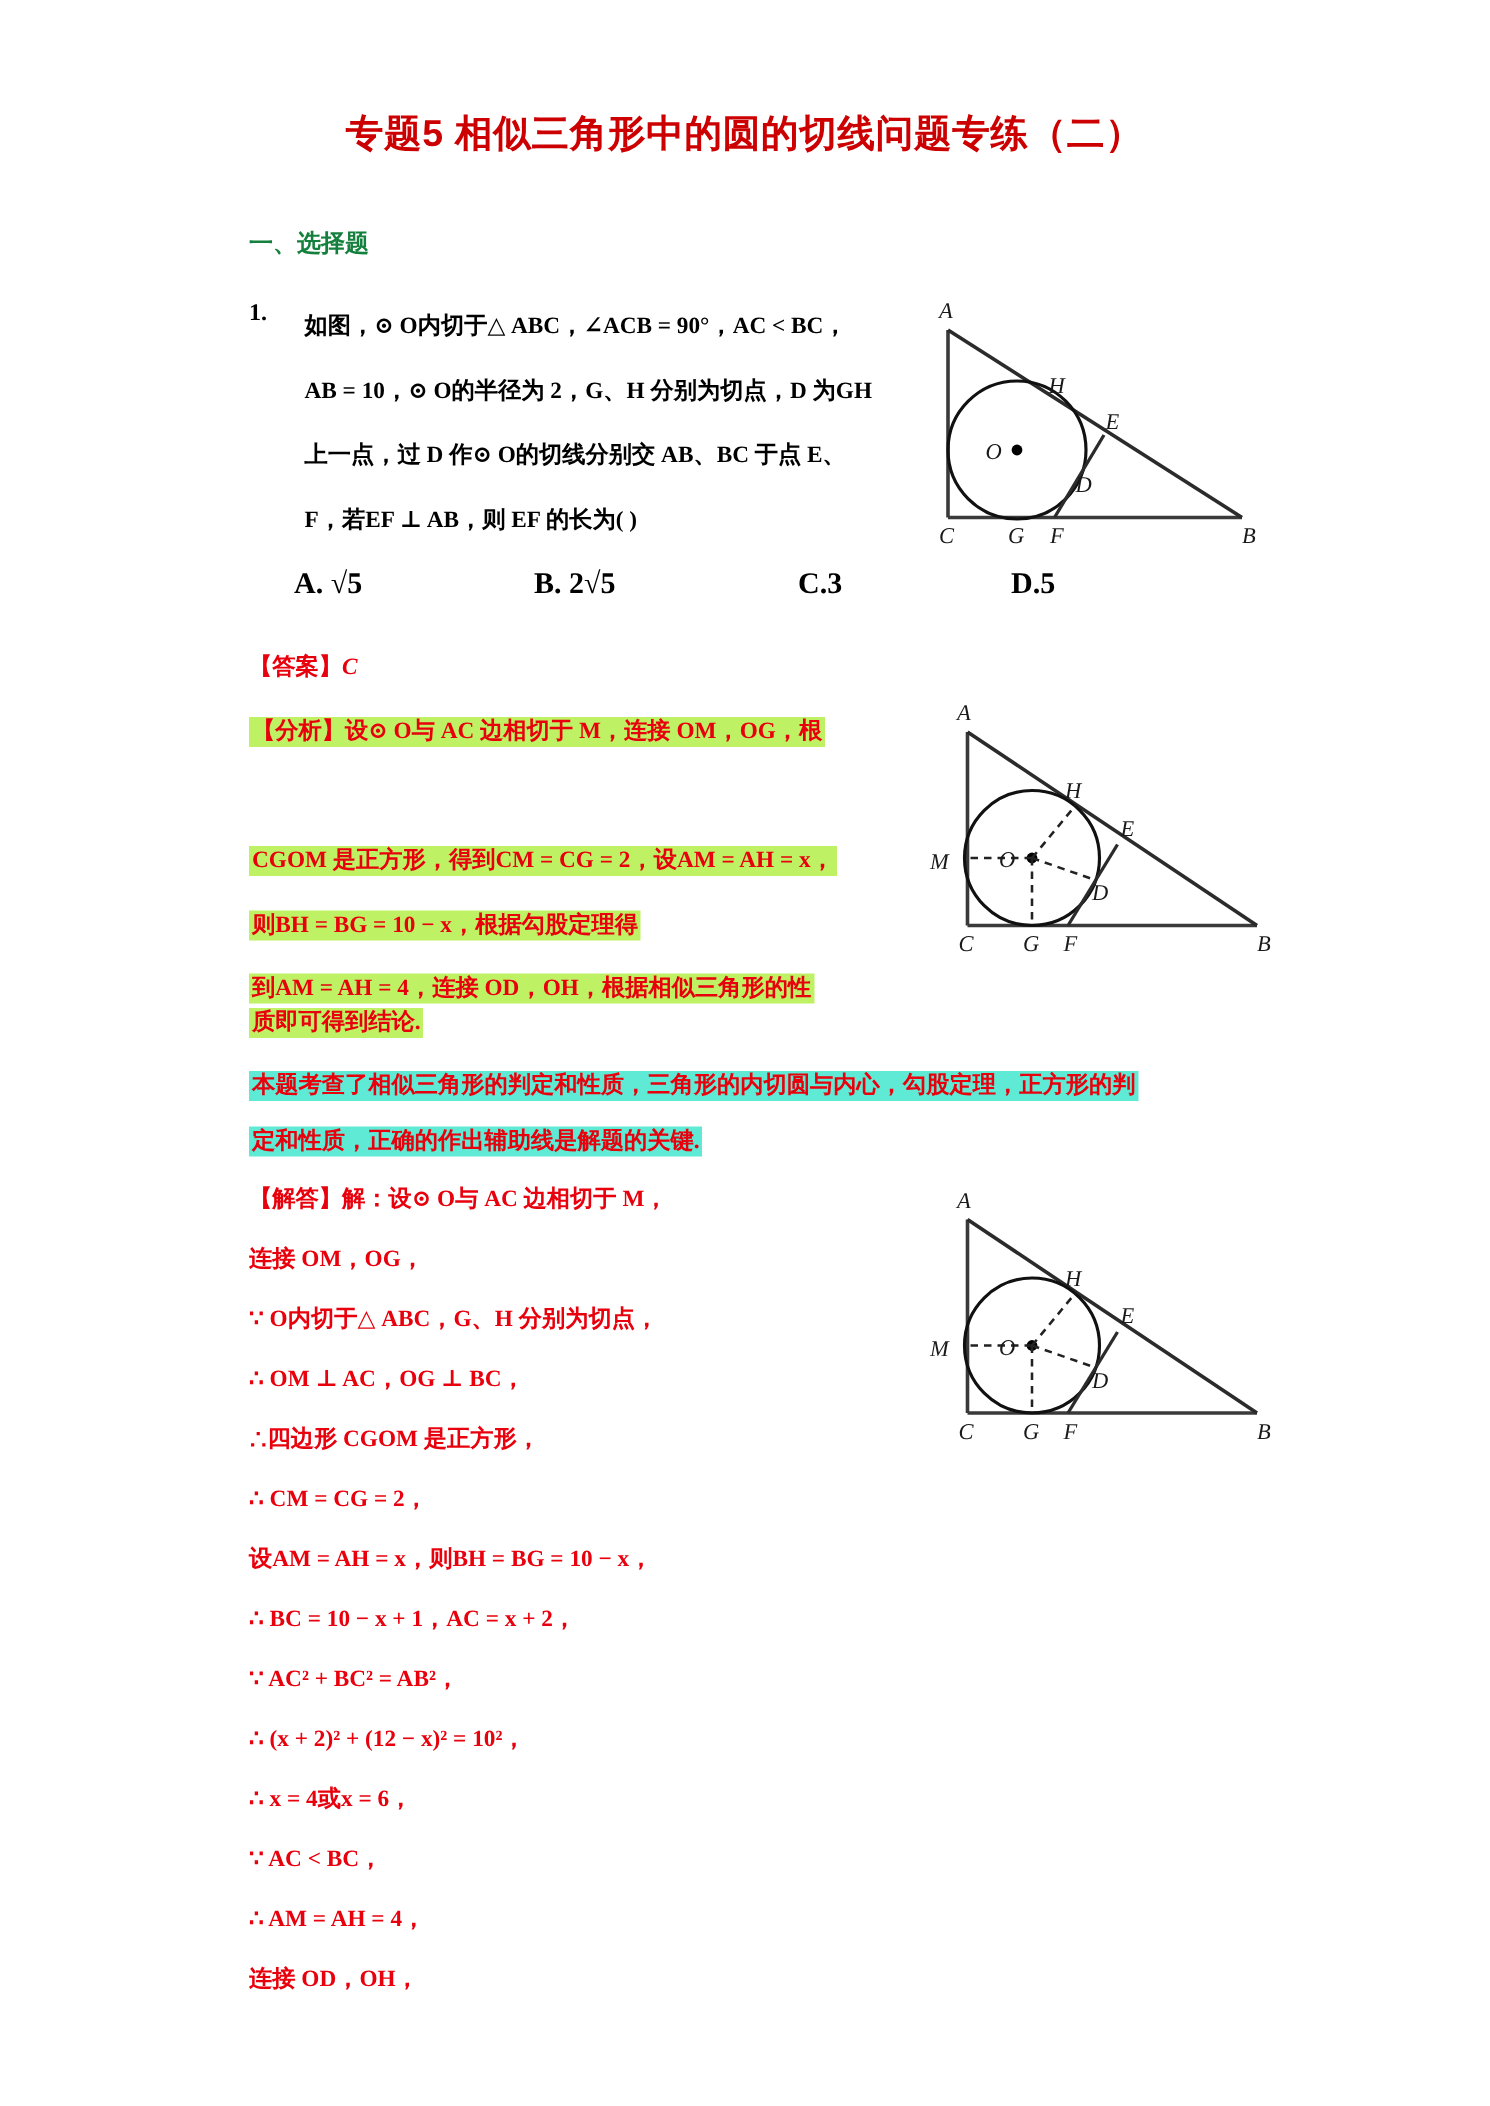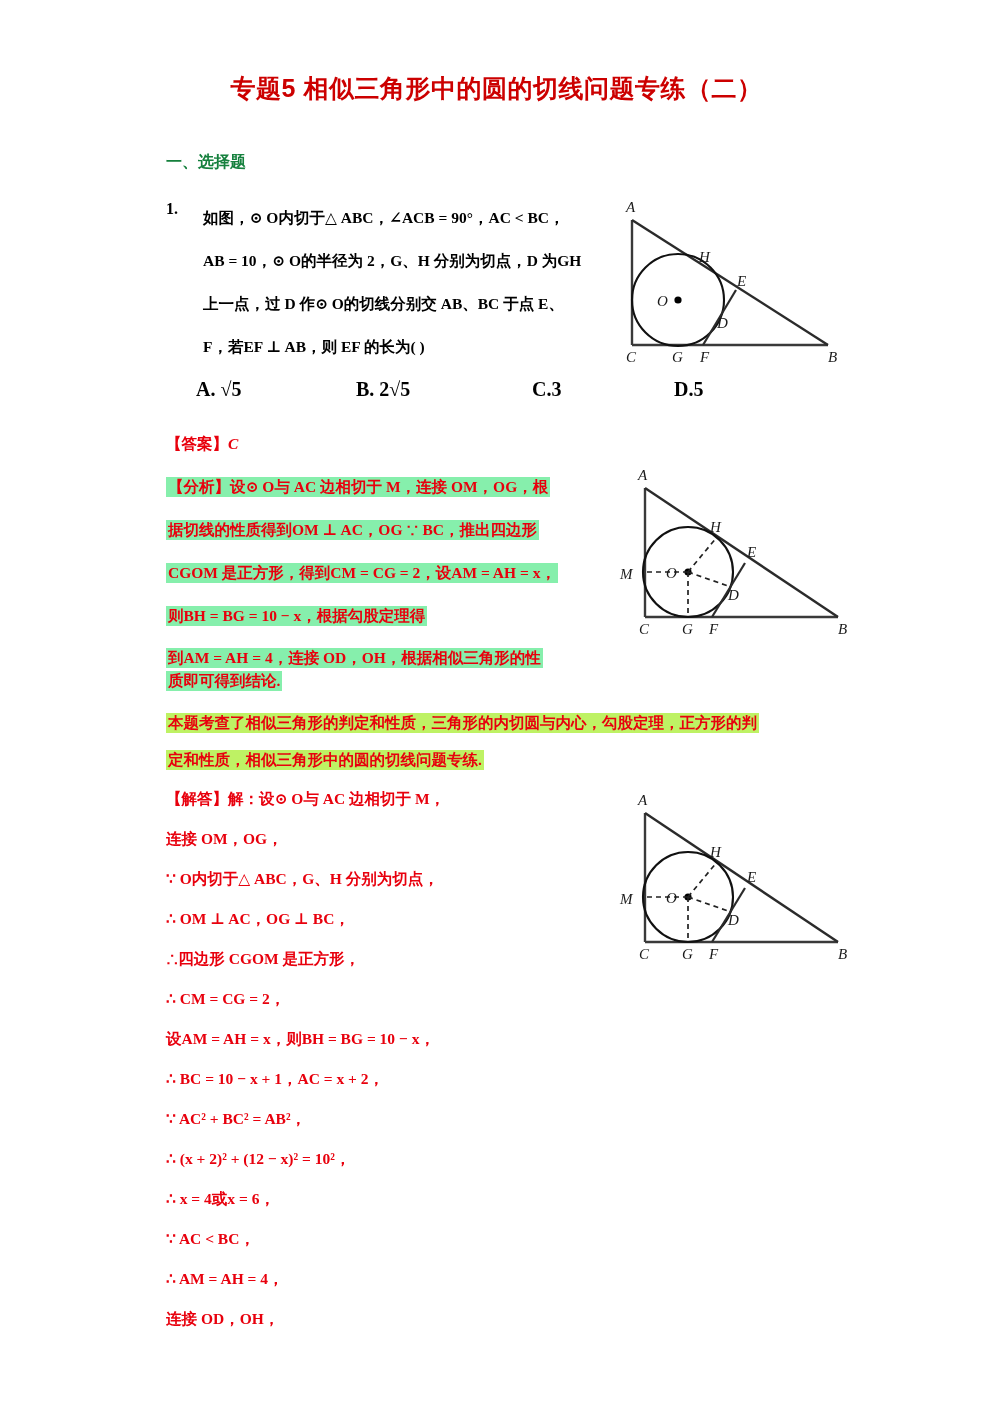--- a/index.html
+++ b/index.html
@@ -93,22 +93,22 @@
   
   .ans-line {
     position: absolute;
     left: 166px;
     color: #e8000d;
     font-weight: bold;
     font-size: 15.5px;
     white-space: nowrap;
     font-family: "Liberation Serif", "DejaVu Serif", serif;
   }
-  .hl-cyan { background: #86efac; text-align: center; }
-  .hl-yellow { background: #bef264; }
+  .hl-cyan { background: #bef264; text-align: center; }
+  .hl-yellow { background: #5eead4; }
   .pad { padding: 1px 2px 2px 2px; }
 
   
   .figure {
     position: absolute;
   }
   .fig-label {
     font-style: italic;
     font-family: "Liberation Serif", "DejaVu Serif", serif;
     font-size: 15px;
@@ -135,28 +135,27 @@
   <div class="options">
     <div class="opt opt-a"><span>A.</span> <span>√5</span></div>
     <div class="opt opt-b"><span>B.</span> <span>2√5</span></div>
     <div class="opt opt-c"><span>C.</span><span>3</span></div>
     <div class="opt opt-d"><span>D.</span><span>5</span></div>
   </div>
 
   <div class="ans-line" style="top:434px"><span>【答案】</span><span class="mi">C</span></div>
 
   <div class="ans-line" style="top:477px"><span class="hl-cyan pad">【分析】设⊙ O与 AC 边相切于 M，连接 OM，OG，根</span></div>
-  <div class="ans-line" style="top:520px"><span class="hl-cyan pad">据切线的性质得到OM ⊥ AC，OG ∵ BC，推出四边形</span></div>
   <div class="ans-line" style="top:563px"><span class="hl-cyan pad">CGOM 是正方形，得到CM = CG = 2，设AM = AH = x，</span></div>
   <div class="ans-line" style="top:606px"><span class="hl-cyan pad">则BH = BG = 10 − x，根据勾股定理得</span></div>
   <div class="ans-line" style="top:648px"><span class="hl-cyan pad">到AM = AH = 4，连接 OD，OH，根据相似三角形的性</span></div>
   <div class="ans-line" style="top:671px"><span class="hl-cyan pad">质即可得到结论.</span></div>
 
   <div class="ans-line" style="top:713px"><span class="hl-yellow pad">本题考查了相似三角形的判定和性质，三角形的内切圆与内心，勾股定理，正方形的判</span></div>
-  <div class="ans-line" style="top:750px"><span class="hl-yellow pad">定和性质，相似三角形中的圆的切线问题专练.</span></div>
+  <div class="ans-line" style="top:750px"><span class="hl-yellow pad">定和性质，正确的作出辅助线是解题的关键.</span></div>
 
   <div class="ans-line" style="top:789px">【解答】解：设⊙ O与 AC 边相切于 M，</div>
   <div class="ans-line" style="top:829px">连接 OM，OG，</div>
   <div class="ans-line" style="top:869px">∵ O内切于△ ABC，G、H 分别为切点，</div>
   <div class="ans-line" style="top:909px">∴ OM ⊥ AC，OG ⊥ BC，</div>
   <div class="ans-line" style="top:949px">∴四边形 CGOM 是正方形，</div>
   <div class="ans-line" style="top:989px">∴ CM = CG = 2，</div>
   <div class="ans-line" style="top:1029px">设AM = AH = x，则BH = BG = 10 − x，</div>
   <div class="ans-line" style="top:1069px">∴ BC = 10 − x + 1，AC = x + 2，</div>
   <div class="ans-line" style="top:1109px">∵ AC² + BC² = AB²，</div>

